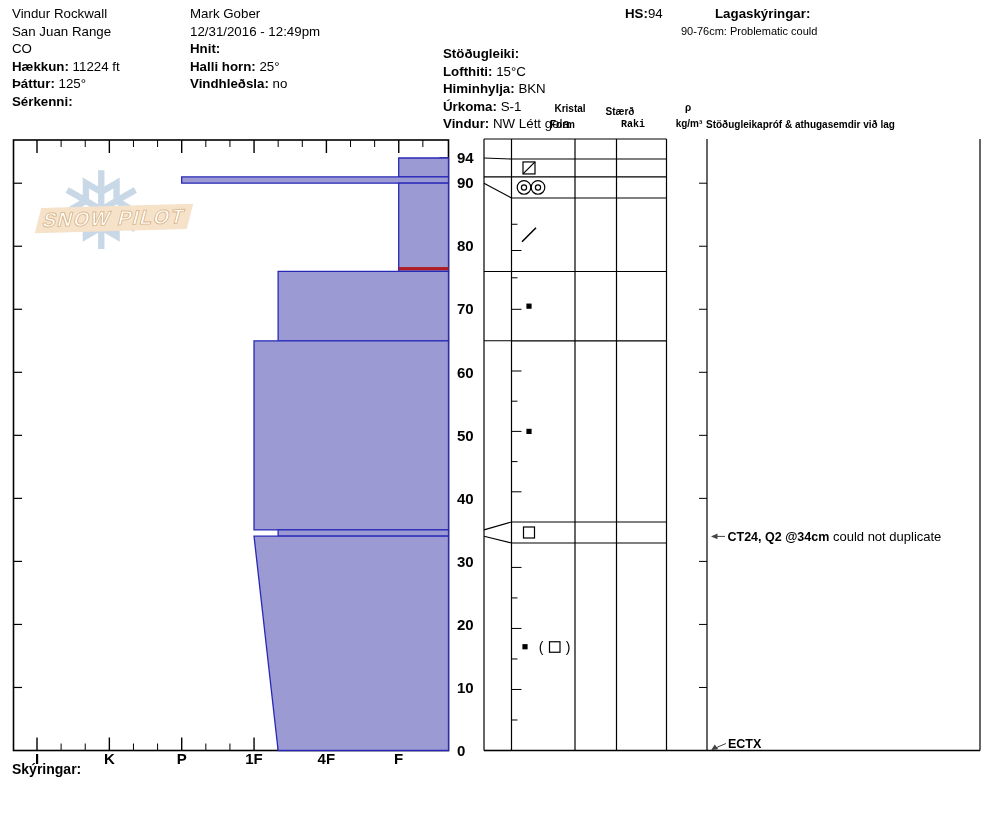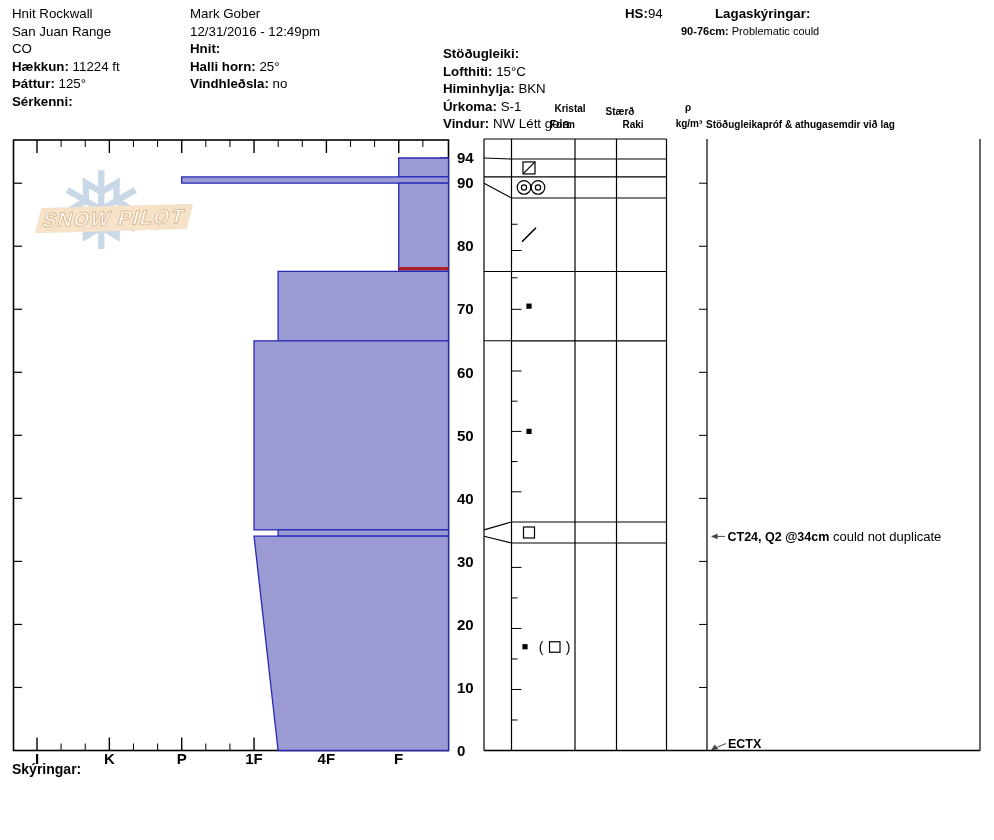--- a/index.html
+++ b/index.html
@@ -1,35 +1,35 @@
 <!DOCTYPE html>
 <html><head>
 <meta charset="utf-8">
 <style>
   html,body{margin:0;padding:0;background:#fff;}
   body{width:994px;height:840px;position:relative;font-family:"Liberation Sans",sans-serif;color:#000;overflow:hidden;}
   .abs{position:absolute;}
   .hdr{font-size:13.3px;line-height:17.5px;white-space:nowrap;}
   .hdr .b{font-weight:bold;}
   .small-note{font-size:11px;white-space:nowrap;}
-  .small-note .b{font-weight:bold;}
+  .small-note .b{font-weight:normal;}
   .tblhdr{font-size:10px;font-weight:bold;text-align:center;white-space:nowrap;}
   .legend{font-size:14px;font-weight:bold;}
   #chart-svg{position:absolute;left:0;top:0;z-index:2;}
   #watermark{z-index:1;}
   #wm-flake{position:absolute;left:56px;top:158px;font-size:108px;line-height:1;color:#bccfe0;opacity:.8;font-family:"DejaVu Sans",sans-serif;}
   #wm-band{position:absolute;left:38px;top:206px;width:152px;height:25px;background:#f5e2c9;transform:rotate(-1.6deg) skewX(-16deg);display:flex;align-items:center;justify-content:center;}
   #wm-text{font-weight:bold;font-size:20px;letter-spacing:1.5px;color:#fdfcfa;-webkit-text-stroke:1px #dcbc95;white-space:nowrap;}
   svg text{font-family:"Liberation Sans",sans-serif;fill:#000;}
 </style>
 </head>
 <body>
 
 <div class="abs hdr" style="left:12px;top:5px;">
-  <div>Hnit Rockwall</div>
+  <div>Vindur Rockwall</div>
   <div>San Juan Range</div>
   <div>CO</div>
   <div><span class="b">Hækkun:</span> <span>11224 ft</span></div>
   <div><span class="b">Þáttur:</span> <span>125°</span></div>
   <div><span class="b">Sérkenni:</span> <span></span></div>
 </div>
 
 <div class="abs hdr" style="left:190px;top:5px;">
   <div>Mark  Gober</div>
   <div>12/31/2016 - 12:49pm</div>
@@ -53,21 +53,21 @@
 <div class="abs hdr" style="left:703px;top:5px;margin-left:12px;">
   <span class="b">Lagaskýringar:</span>
 </div>
 <div class="abs small-note" style="left:681px;top:25px;">
   <span class="b">90-76cm:</span> <span>Problematic could</span>
 </div>
 
 <div class="abs tblhdr" style="left:513px;top:103px;width:114px;">Kristal</div>
 <div class="abs tblhdr" style="left:511px;top:119px;width:64px;text-align:right;">Form</div>
 <div class="abs tblhdr" style="left:575px;top:106px;width:42px;margin-left:24px;">Stærð</div>
-<div class="abs tblhdr" style="left:612px;top:119px;width:42px;">Raki</div>
+<div class="abs tblhdr" style="left:612px;top:119px;width:42px;font-family:Liberation Mono, monospace;">Raki</div>
 <div class="abs tblhdr" style="left:667px;top:102px;width:42px;">ρ</div>
 <div class="abs tblhdr" style="left:667px;top:118px;width:44px;">kg/m³</div>
 <div class="abs tblhdr" style="left:706px;top:119px;text-align:center;">Stöðugleikapróf &amp; athugasemdir við lag</div>
 
 <div id="watermark" class="abs" style="left:0;top:0;width:994px;height:840px;">
   <div id="wm-flake">❅</div>
   <div id="wm-band">
     <span id="wm-text">SNOW PILOT</span>
   </div>
 </div>

